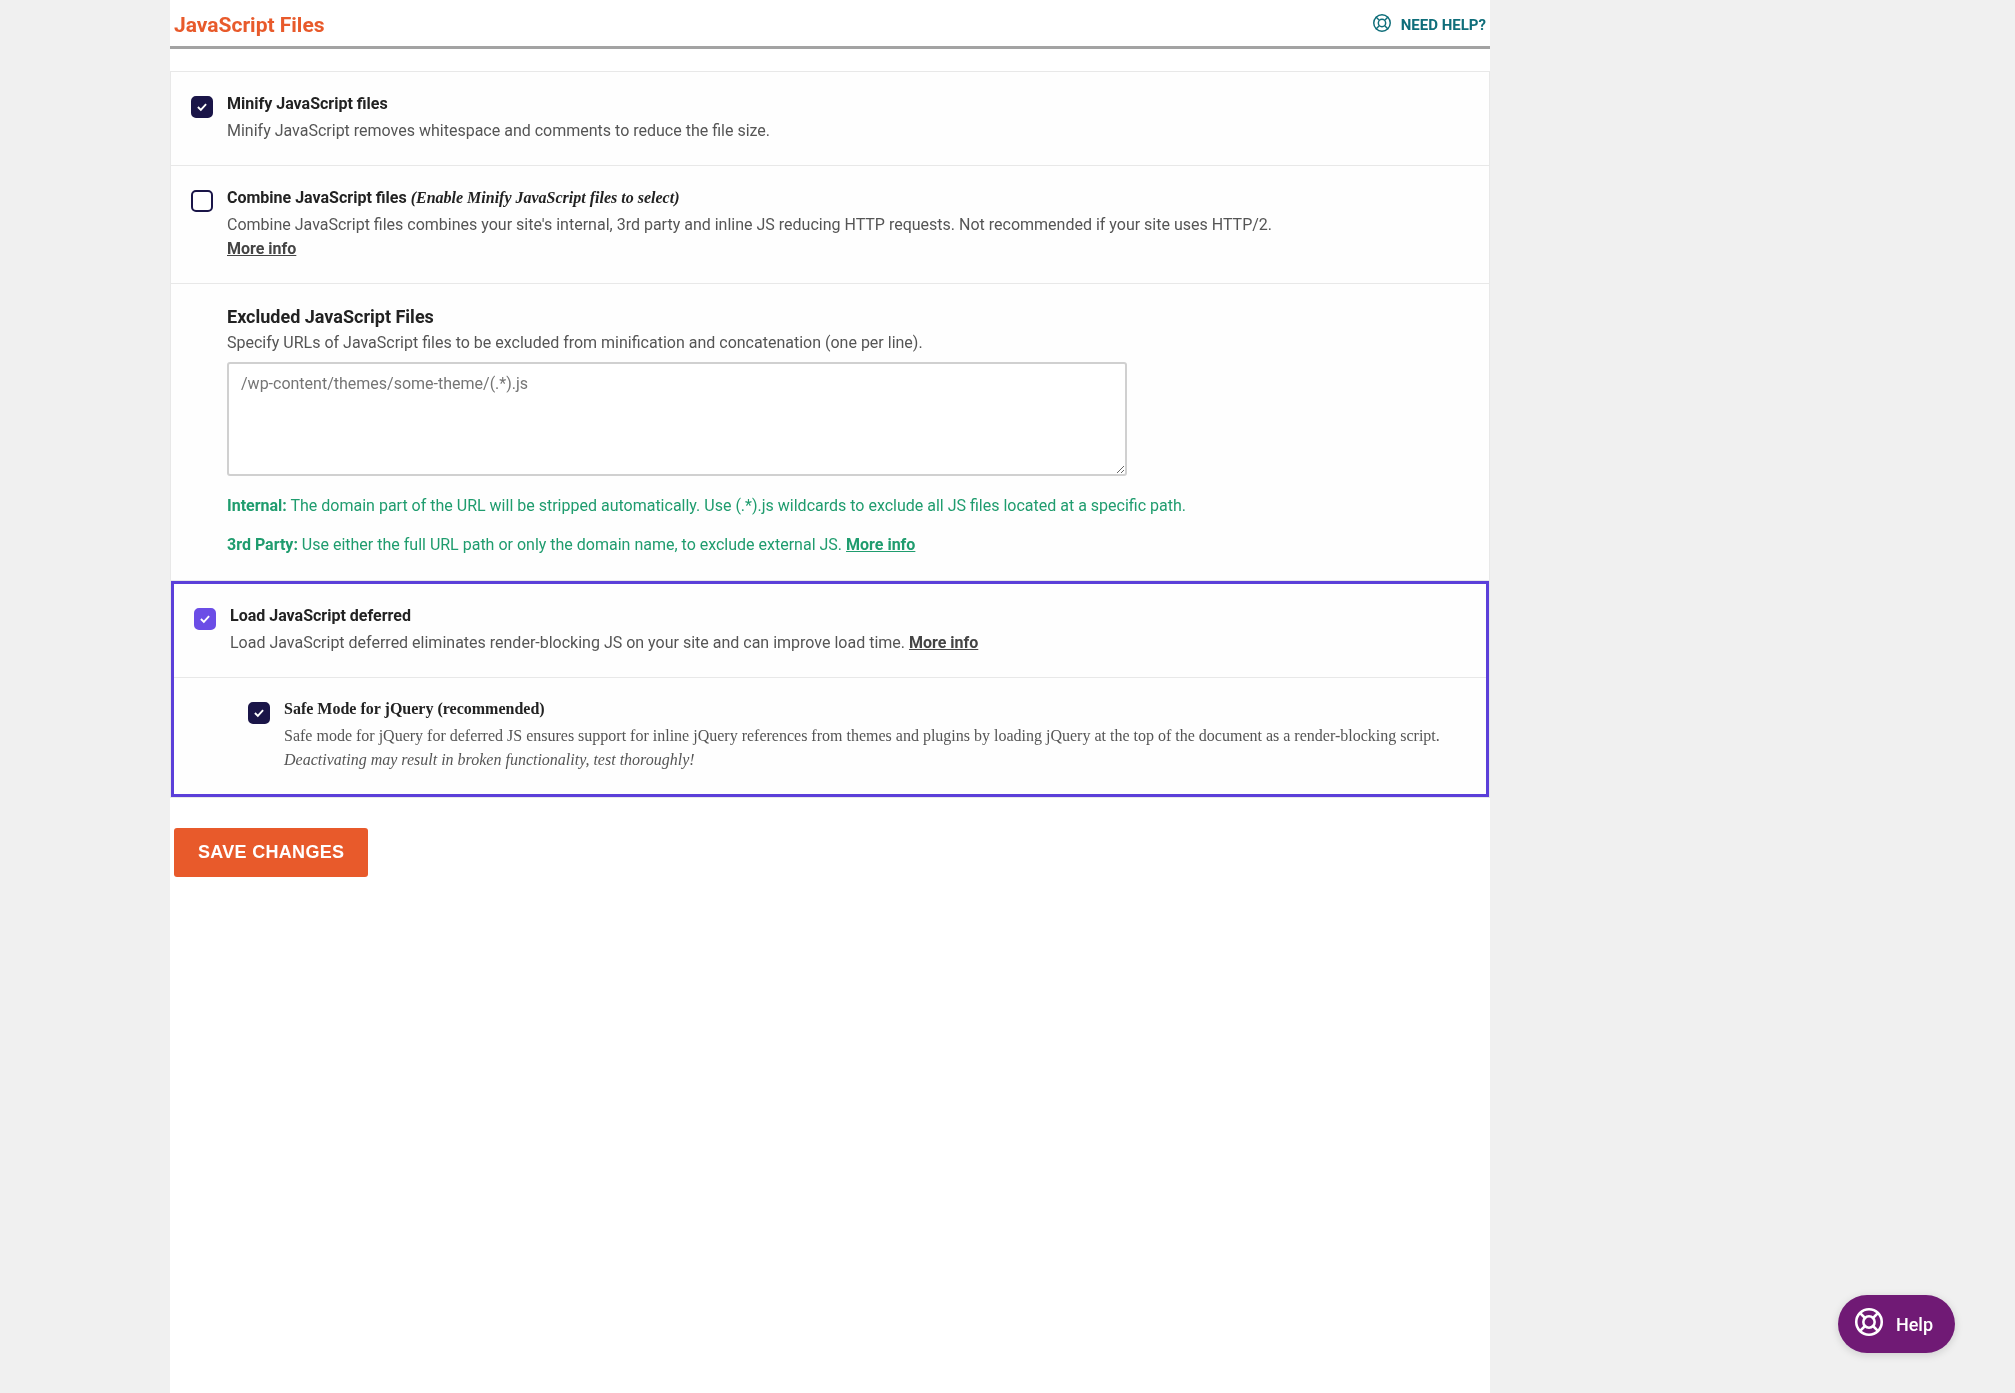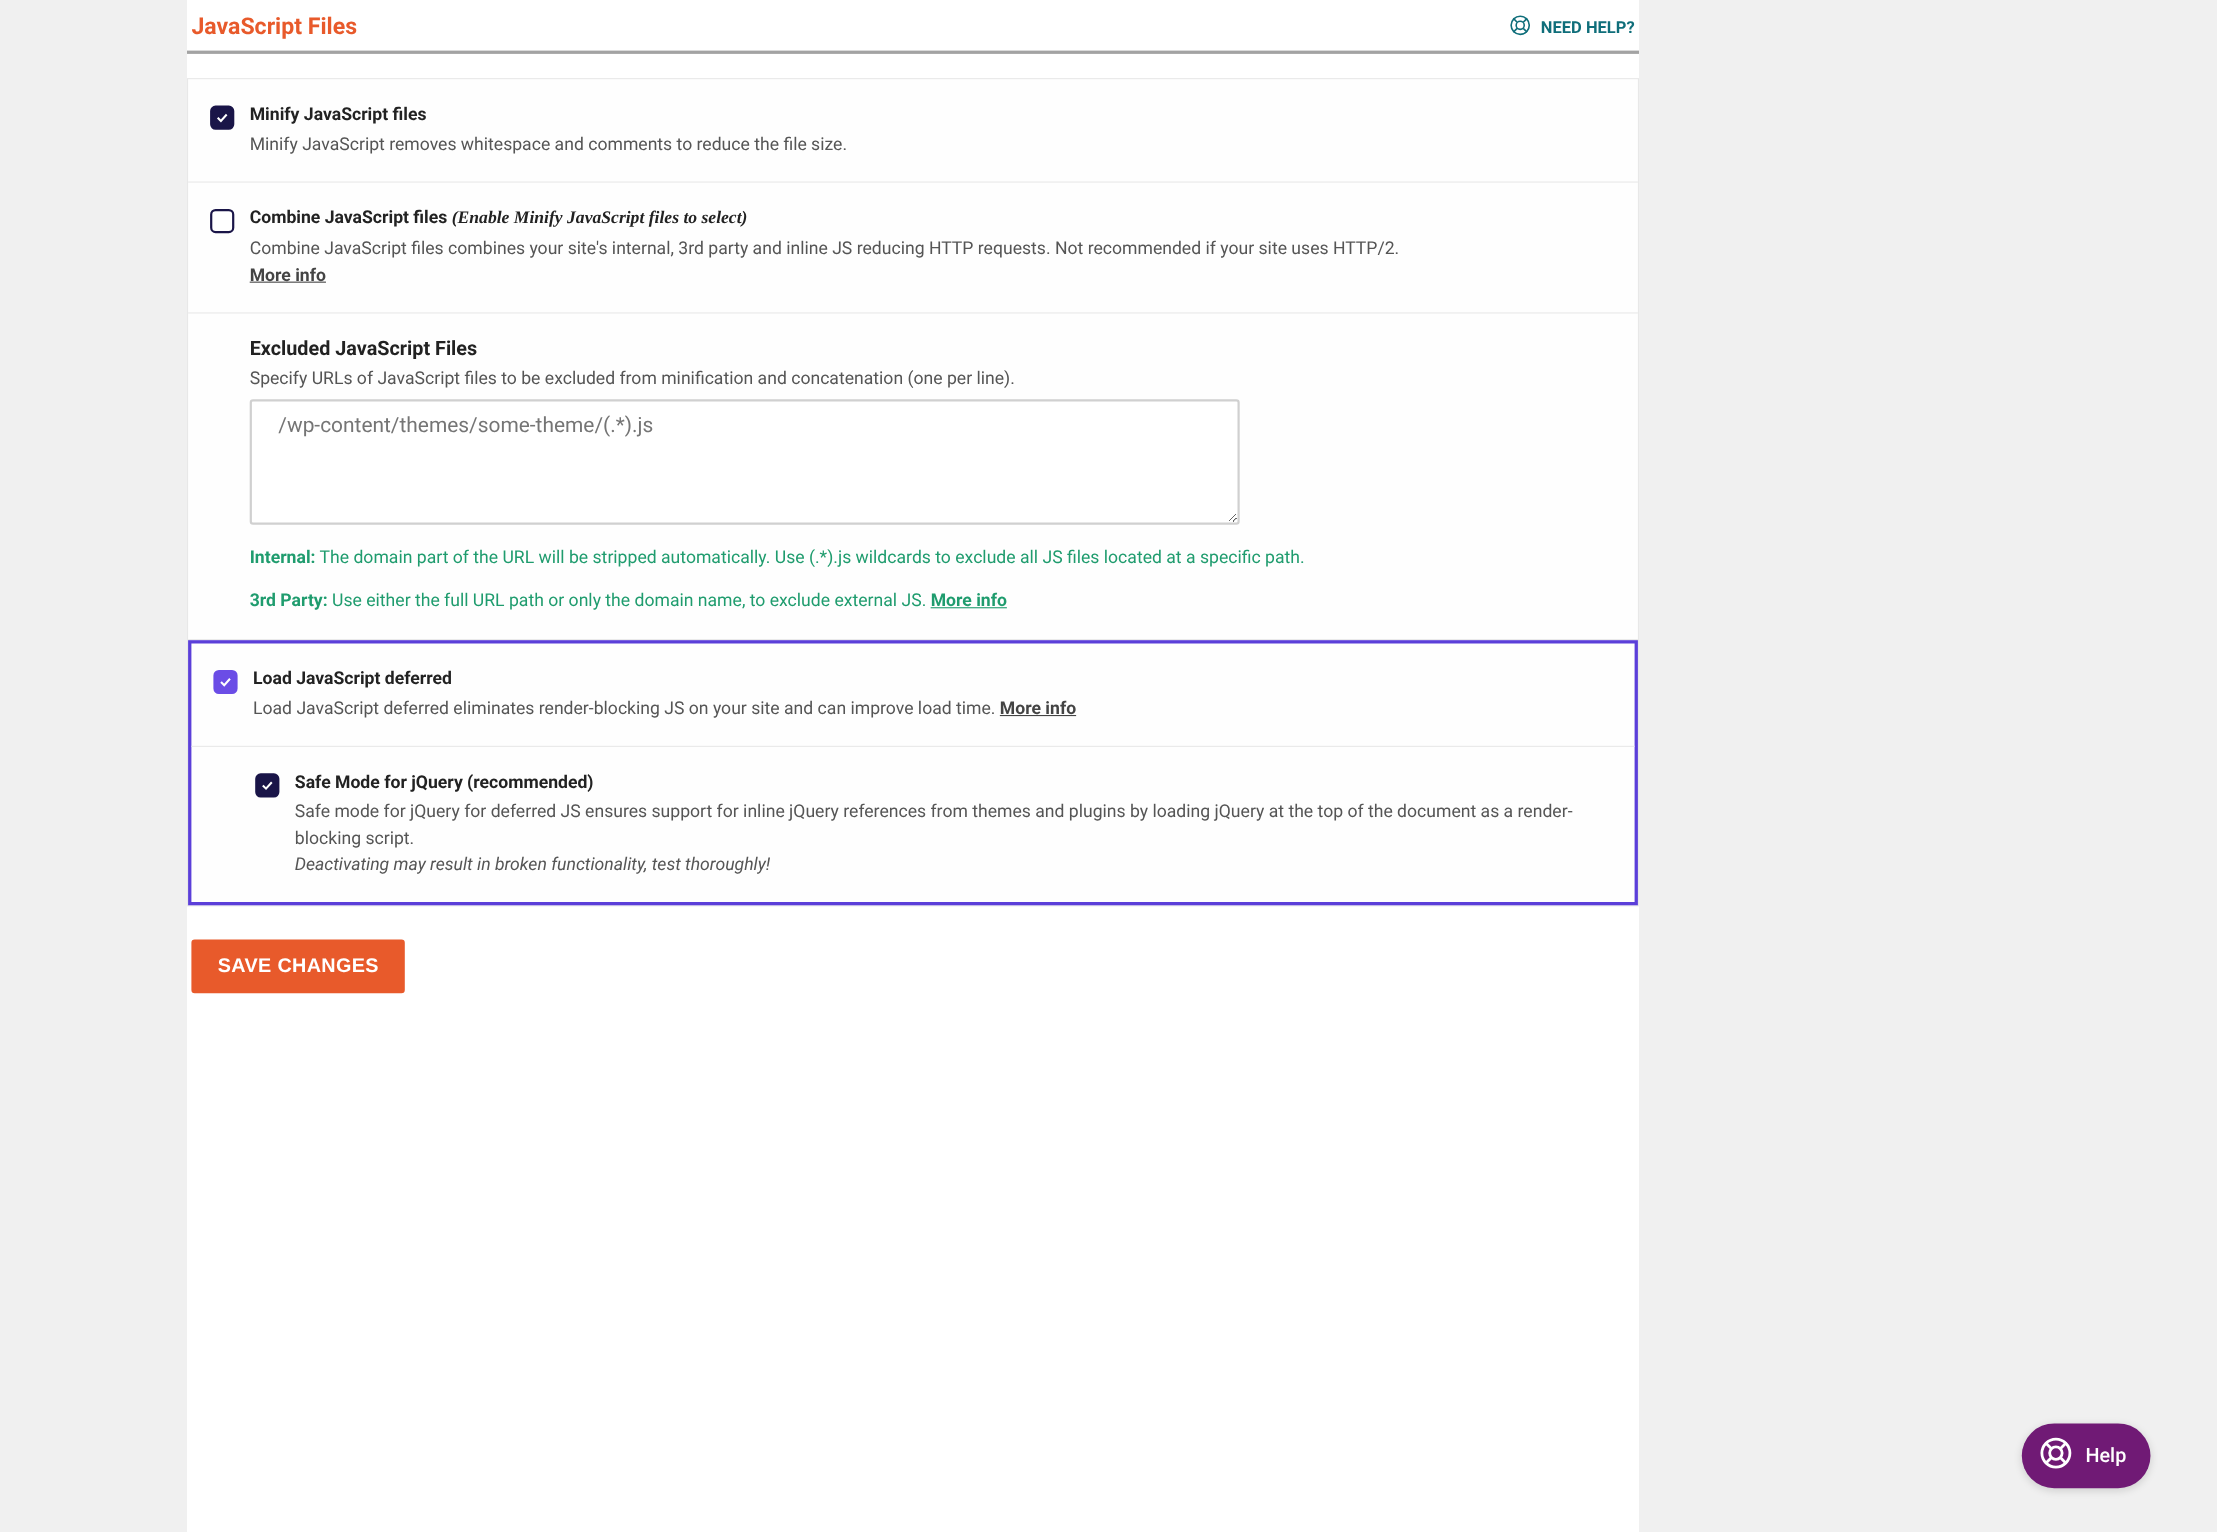--- a/index.html
+++ b/index.html
@@ -50,21 +50,21 @@
     display: flex;
     align-items: flex-start;
     padding: 22px 20px;
     border-bottom: 1px solid #e8e8e8;
   }
   .setting:last-child { border-bottom: none; }
   .setting .checkbox-wrap {
     flex: 0 0 36px;
     padding-top: 2px;
   }
-  .setting.nested { padding-left: 58px; }
+  .setting.nested { padding-left: 74px; font-family: Liberation Serif, serif; }
   .setting-body { flex: 1; }
 
   .checkbox {
     width: 22px; height: 22px;
     border: 2px solid #1a1548;
     border-radius: 5px;
     display: flex;
     align-items: center;
     justify-content: center;
     cursor: pointer;
@@ -105,22 +105,22 @@
     color: #222;
     margin-bottom: 6px;
   }
   .sub-desc { font-size: 16px; color: #555; margin-bottom: 10px; }
   textarea.exclude {
     width: 900px;
     max-width: 100%;
     height: 114px;
     border: 2px solid #d0d0d0;
     border-radius: 3px;
-    padding: 10px 24px;
-    font-size: 19px;
+    padding: 10px 12px;
+    font-size: 16px;
     font-family: inherit;
     color: #777;
     resize: both;
   }
   .note-green { color: #1f9c6e; font-size: 16px; margin-top: 14px; line-height: 1.55; }
   .note-green strong { font-weight: 700; }
   .note-green .more-link { color: #1f9c6e; }
 
   .highlight-box {
     border: 3px solid #5b3fd9;

